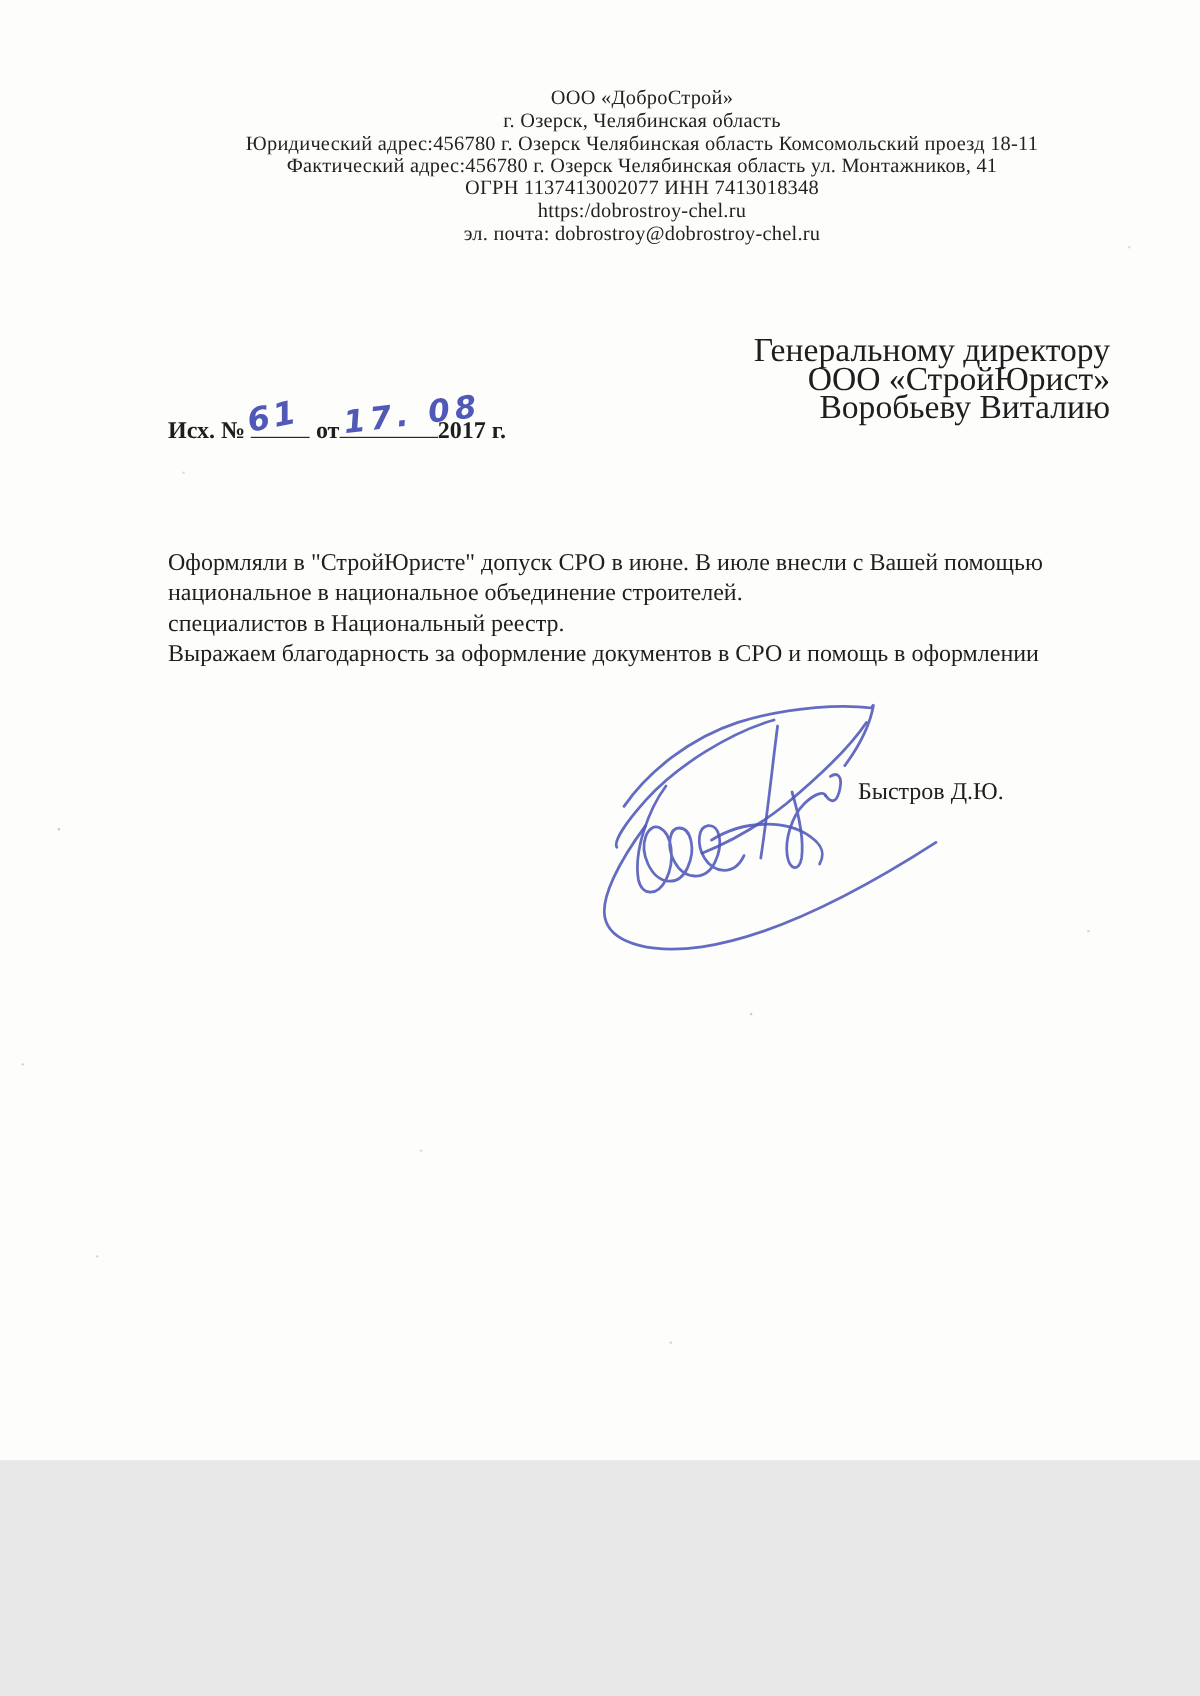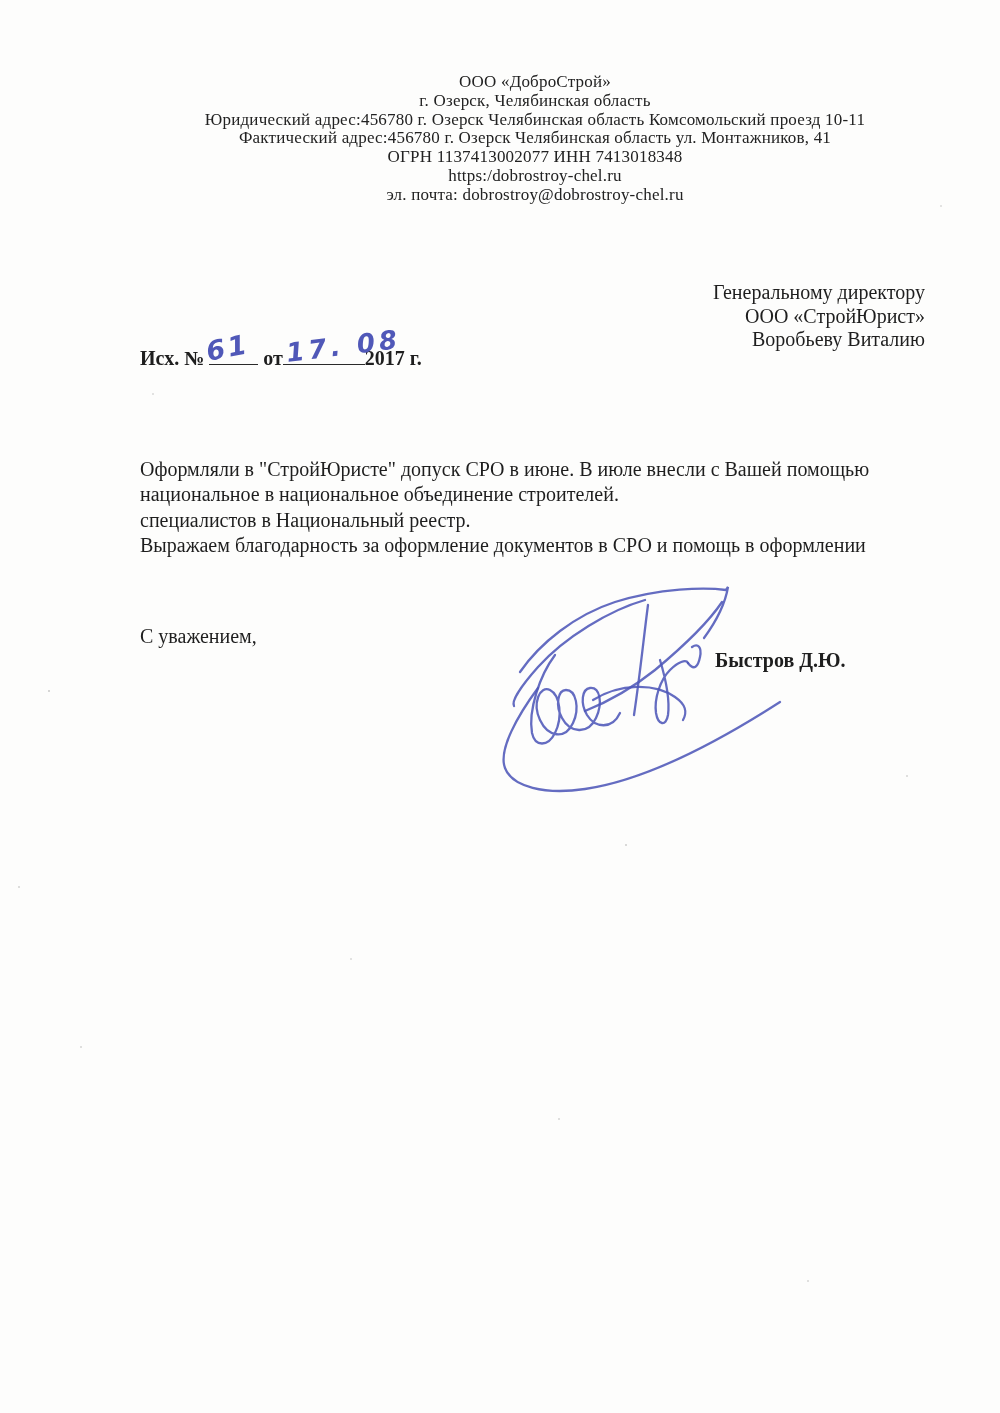--- a/index.html
+++ b/index.html
@@ -3,21 +3,21 @@
 <meta charset="utf-8">
 <style>
   html, body {
     margin: 0;
     padding: 0;
     background: #e8e8e8;
   }
   .page {
     position: relative;
     width: 1000px;
-    height: 1413px;
+    height: 1217px;
     margin: 0 auto;
     background: #fdfdfc;
     overflow: hidden;
     font-family: "Liberation Serif", serif;
     color: #1e1e1e;
   }
   
   .dust {
     position: absolute;
     top: 690px; left: 48px;
@@ -44,21 +44,21 @@
     font-size: 17px;
     line-height: 18.8px;
     letter-spacing: 0.2px;
     color: #222;
   }
   .recipient {
     position: absolute;
     top: 281px;
     right: 75px;
     text-align: right;
-    font-size: 20px;
+    font-size: 28px;
     line-height: 23.6px;
   }
   .ref-line {
     position: absolute;
     top: 346px;
     left: 140px;
     font-size: 20px;
     white-space: nowrap;
     font-weight: bold;
   }
@@ -104,21 +104,20 @@
     top: 623px;
     left: 140px;
     font-size: 20px;
     line-height: 26.5px;
   }
   .signer-name {
     position: absolute;
     top: 649px;
     left: 715px;
     font-size: 20px;
-    font-weight: bold;
   }
   .signature-svg {
     position: absolute;
     top: 575px;
     left: 470px;
     width: 320px;
     height: 235px;
   }
   .signature-svg path {
     fill: none;
@@ -131,21 +130,21 @@
 </head>
 <body>
 
 <div class="page">
 
   <div class="dust"></div>
 
   <div class="letterhead">
     <div>ООО «ДоброСтрой»</div>
     <div>г. Озерск, Челябинская область</div>
-    <div>Юридический адрес:456780 г. Озерск Челябинская область Комсомольский проезд 10-11</div>
+    <div>Юридический адрес:456780 г. Озерск Челябинская область Комсомольский проезд 18-11</div>
     <div>Фактический адрес:456780 г. Озерск Челябинская область ул. Монтажников, 41</div>
     <div>ОГРН 1137413002077 ИНН 7413018348</div>
     <div>https:/dobrostroy-chel.ru</div>
     <div>эл. почта: dobrostroy@dobrostroy-chel.ru</div>
   </div>
 
   <div class="recipient">
     <div>Генеральному директору</div>
     <div>ООО «СтройЮрист»</div>
     <div>Воробьеву Виталию</div>
@@ -164,21 +163,20 @@
       <div>Оформляли в "СтройЮристе" допуск СРО в июне. В июле внесли с Вашей помощью</div>
       <div>национальное в национальное объединение строителей.</div>
     </div>
     <div>
       <div>специалистов в Национальный реестр.</div>
       <div>Выражаем благодарность за оформление документов в СРО и помощь в оформлении</div>
     </div>
   </div>
 
   <div class="closing">
-    <div>С уважением,</div>
   </div>
 
   <div class="signer-name">Быстров Д.Ю.</div>
 
   <svg class="signature-svg" viewBox="0 0 320 235" aria-hidden="true">
 
     <path d="M 50 97 C 70 68, 105 40, 145 27 C 190 13, 235 12, 256 15 L 258 12 C 255 30, 245 48, 234 63"></path>
 
     <path d="M 252 27 C 240 45, 215 70, 185 95 C 160 115, 135 128, 115 136"></path>
 

